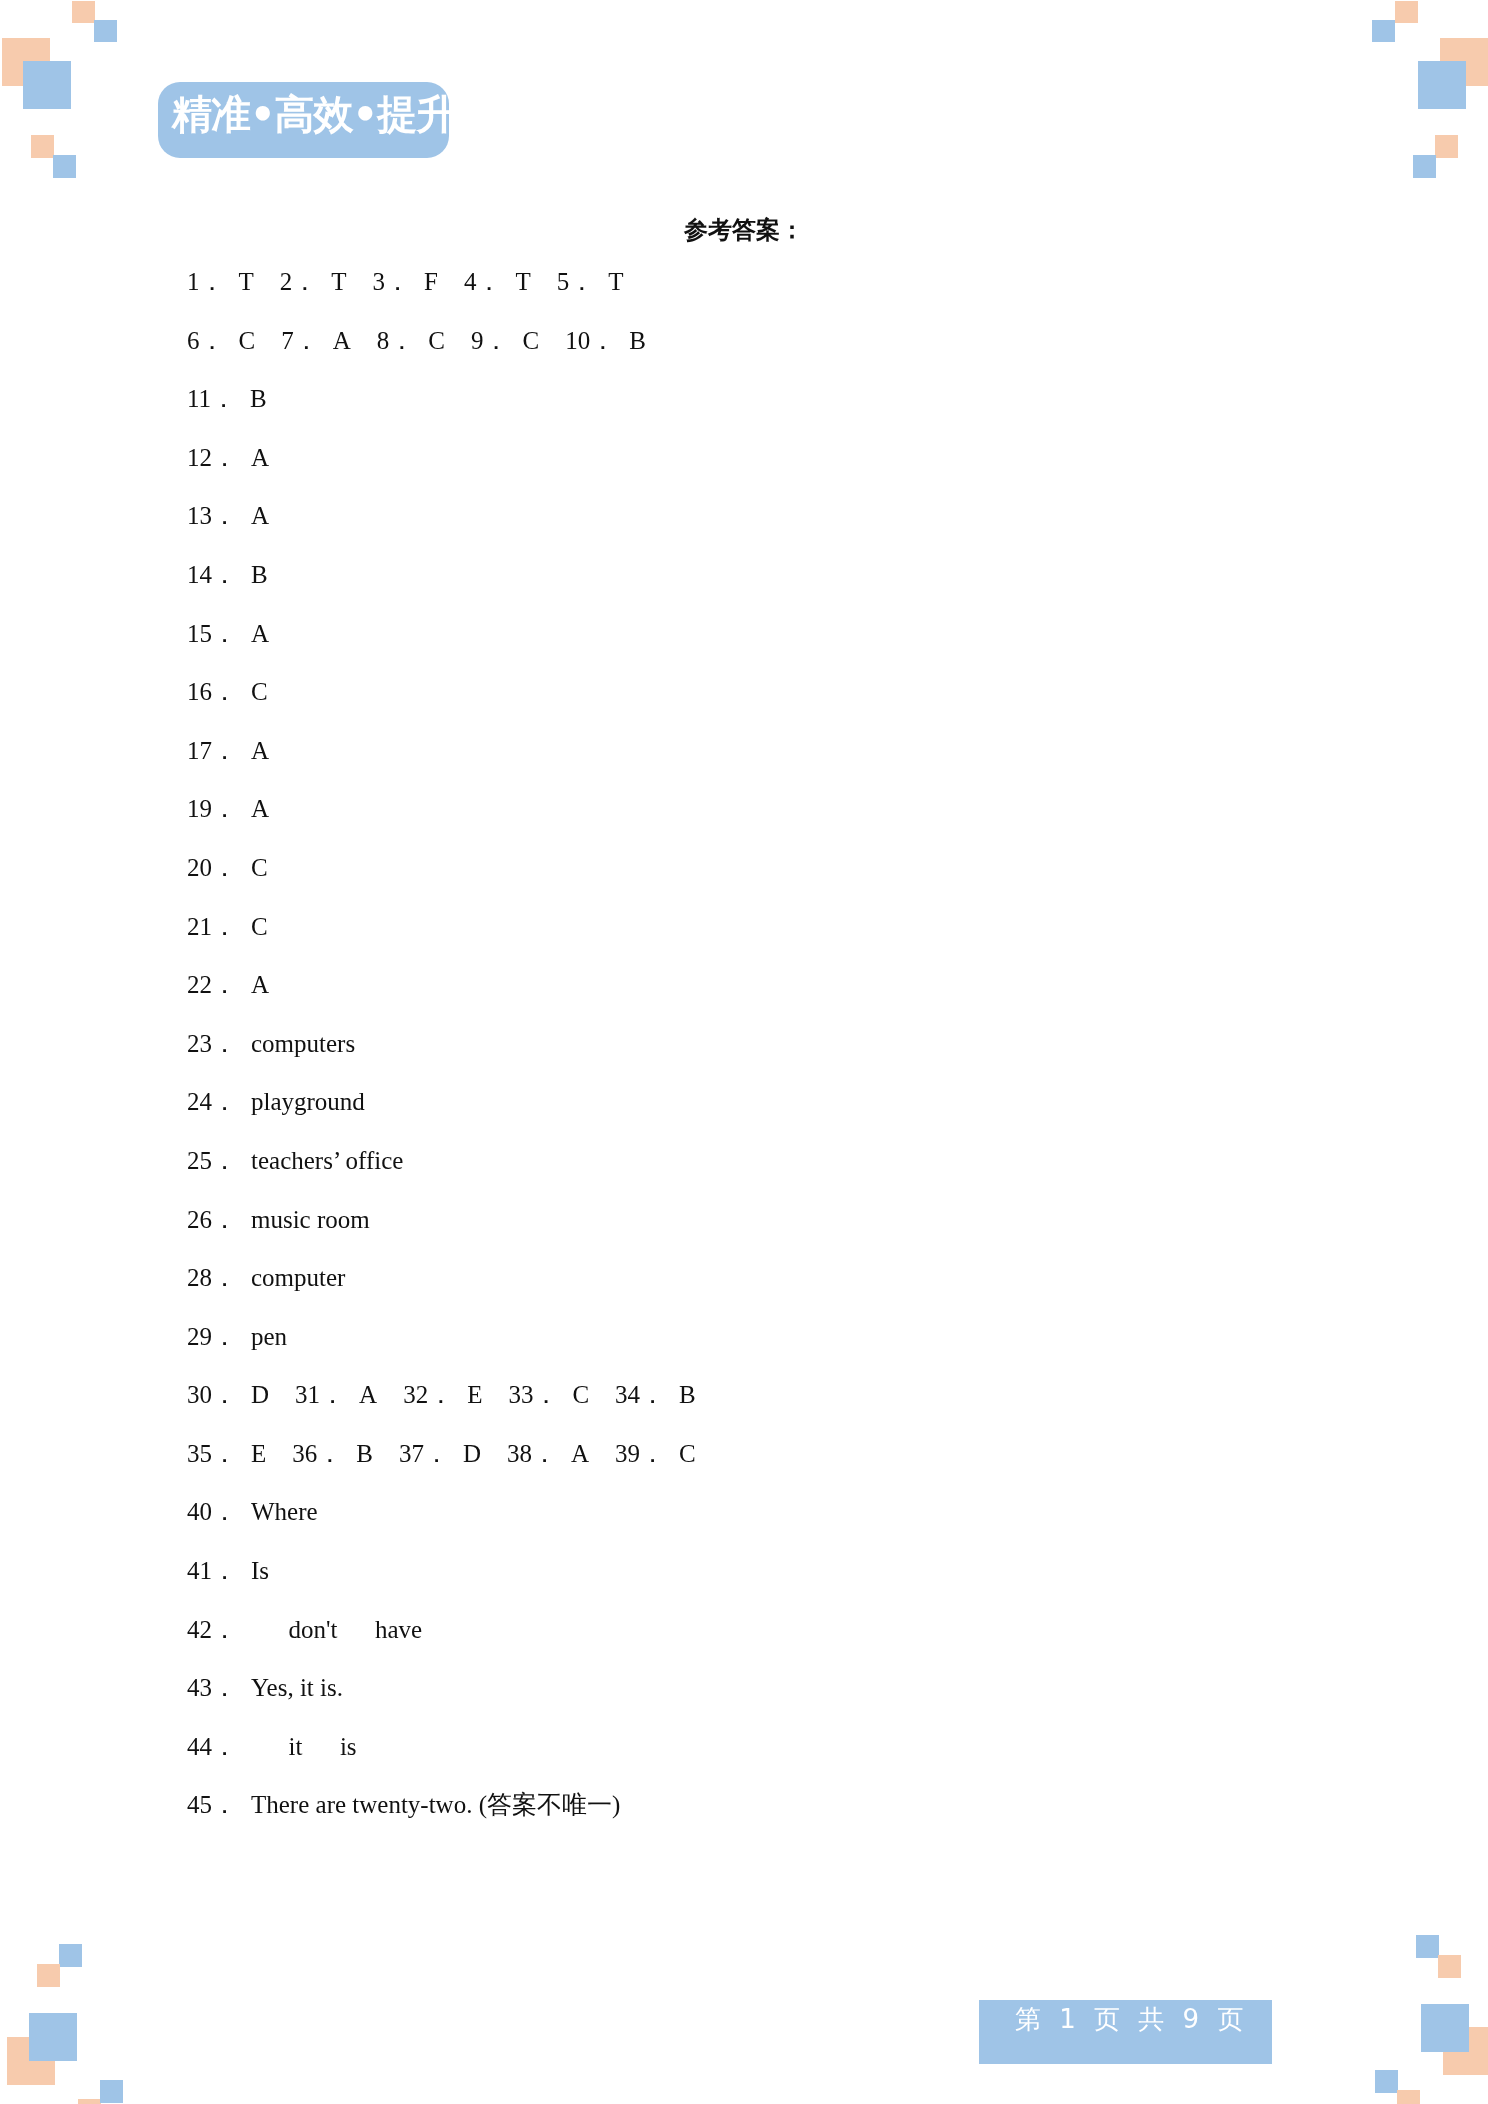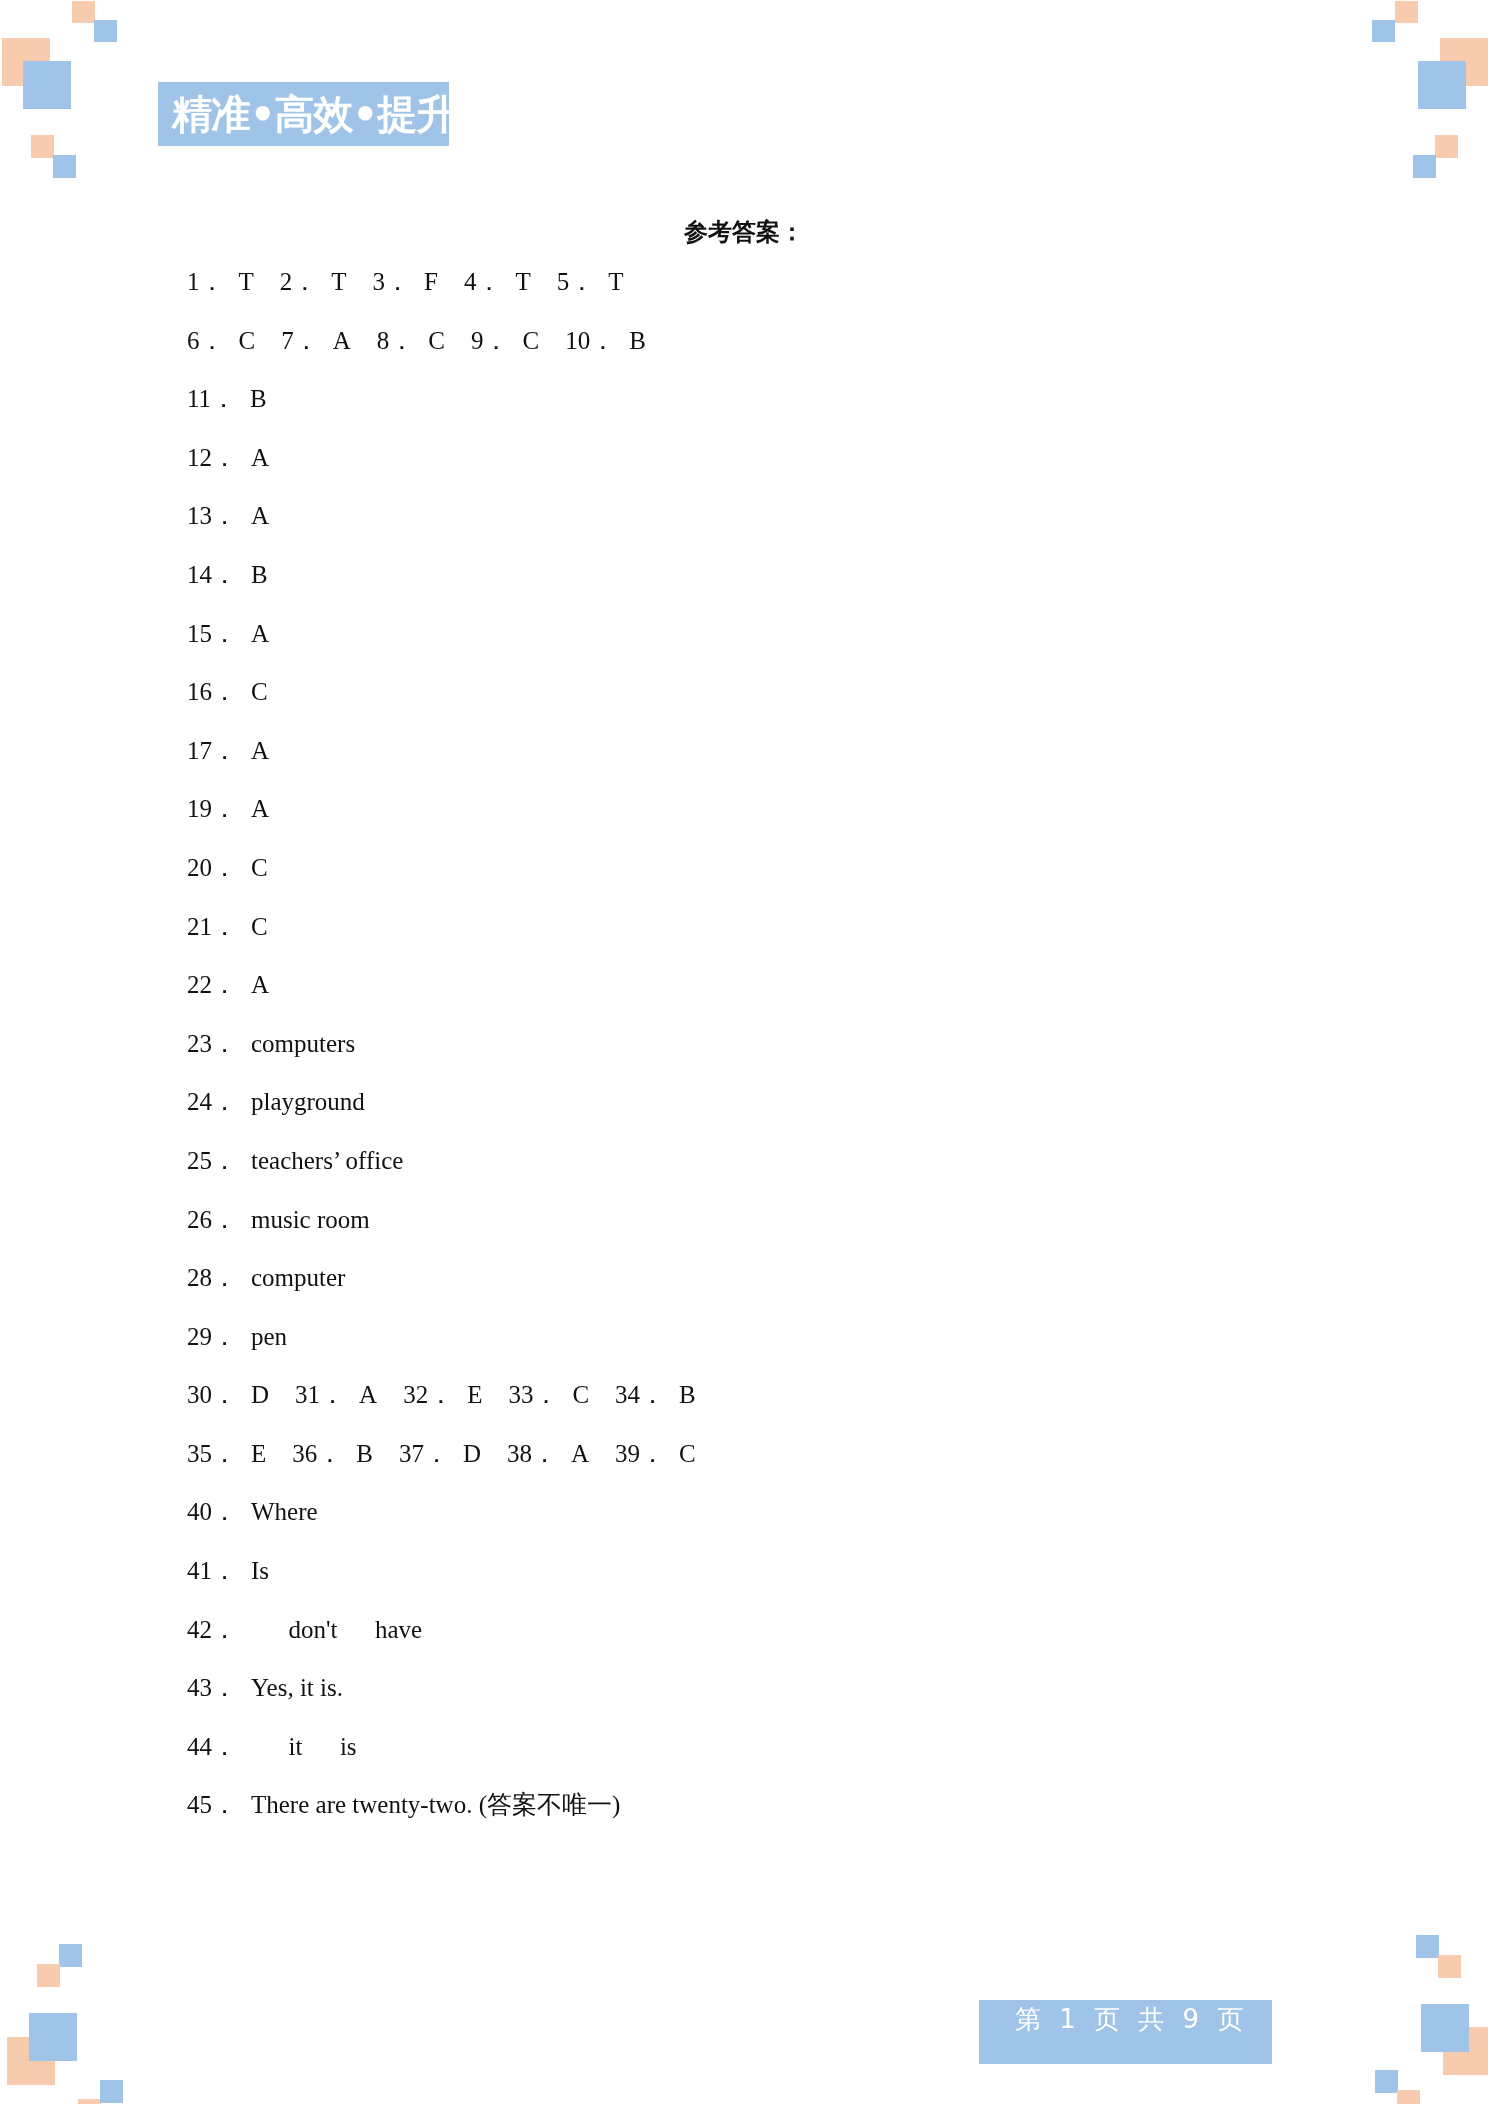--- a/index.html
+++ b/index.html
@@ -1,24 +1,24 @@
 <!DOCTYPE html>
 <html><head>
 <meta charset="utf-8">
 <style>
   html, body { margin:0; padding:0; background:#fff; }
   body { width:1488px; height:2104px; position:relative; overflow:hidden;
          font-family:"Liberation Serif", "DejaVu Serif", serif; color:#111; }
   .sq { position:absolute; }
   .blue { background:#9fc4e7; }
   .orange { background:#f7cbad; }
-  .banner { position:absolute; left:158px; top:82px; width:291px; height:64px; background:#9fc4e7;
+  .banner { position:absolute; left:158px; top:82px; width:291px; height:76px; background:#9fc4e7;
             color:#fff; font-family:"DejaVu Sans", sans-serif; font-weight:bold; font-size:40px;
-            line-height:64px; padding-left:14px; box-sizing:border-box; letter-spacing:-1px; white-space:nowrap; }
-  .title { position:absolute; left:0; width:1488px; top:216px; text-align:center; font-family:Liberation Serif, serif;
+            line-height:64px; padding-left:14px; box-sizing:border-box; letter-spacing:-1px; white-space:nowrap;border-radius:22px; }
+  .title { position:absolute; left:0; width:1488px; top:216px; text-align:center; font-family:Liberation Mono, monospace;
            font-weight:bold; font-size:24px; line-height:32px; }
   .title span { position:relative; left:0px; }
   .rows { position:absolute; left:143px; top:262px; }
   .row { height:58.6px; line-height:40px; font-size:25px; white-space:pre;margin-left:44px; }
   .item { display:inline-block; margin-right:26px; }
   .num { display:inline-block; }
   .ans { display:inline-block; margin-left:14px; }
   .footer { position:absolute; left:979px; top:2000px; width:293px; height:64px; background:#9fc4e7;
             color:#fff; font-family:"DejaVu Sans", sans-serif; font-size:26px; line-height:38px;
             padding-left:36px; box-sizing:border-box; word-spacing:6px; letter-spacing:2px; }

